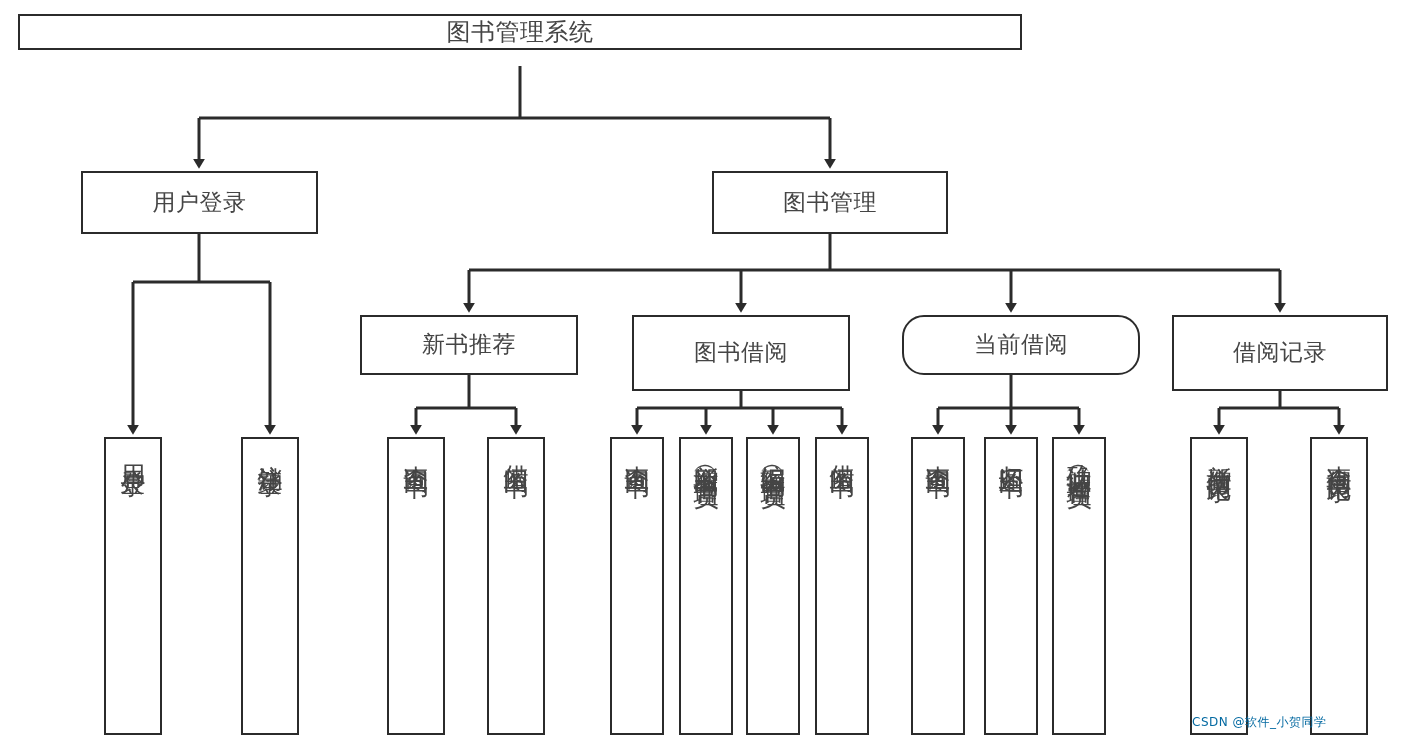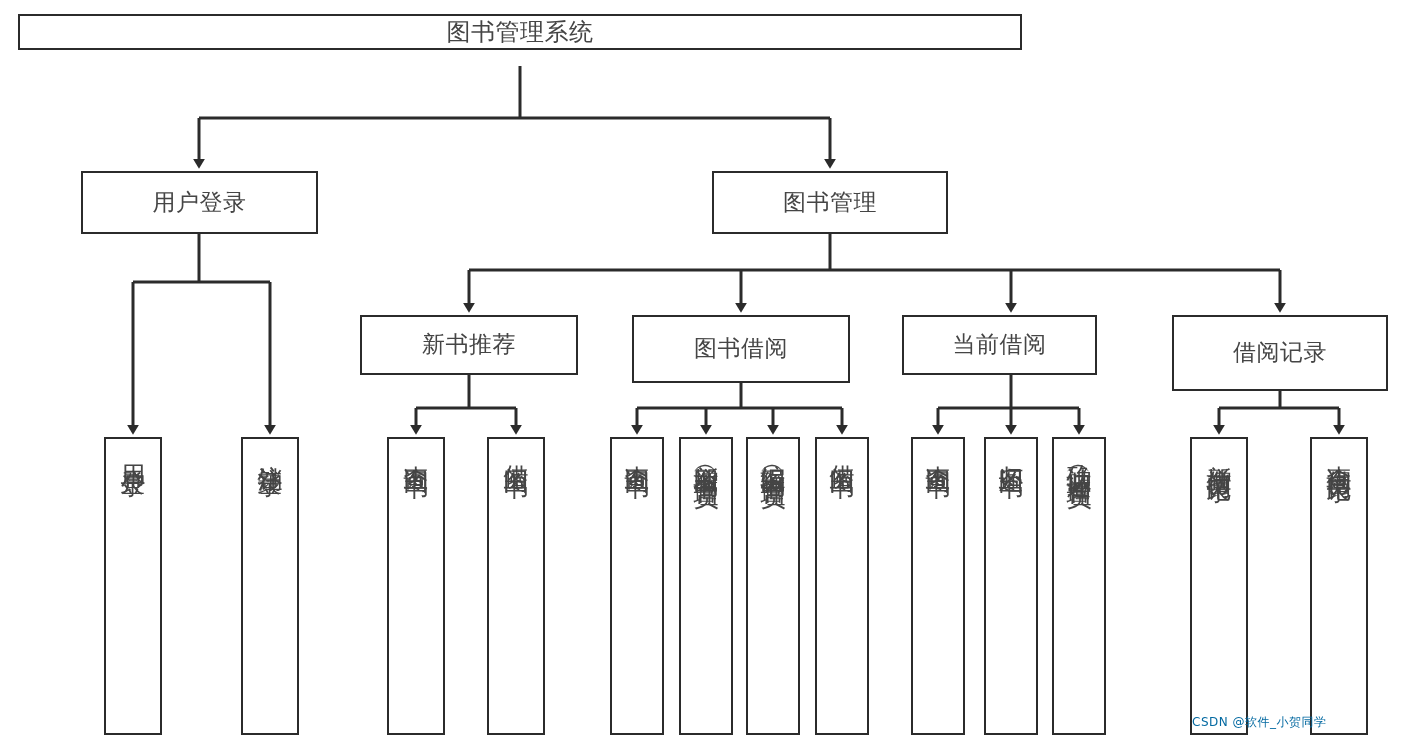--- a/index.html
+++ b/index.html
@@ -137,24 +137,24 @@
   <div class="node horiz" style="left:81px;top:171px;width:237px;height:63px;">
     <span class="node-label">用户登录</span>
   </div>
   <div class="node horiz" style="left:360px;top:315px;width:218px;height:60px;">
     <span class="node-label">新书推荐</span>
   </div>
 
   <div class="node horiz" style="left:712px;top:171px;width:236px;height:63px;">
     <span class="node-label">图书管理</span>
   </div>
-  <div class="node horiz" style="left:632px;top:315px;width:218px;height:68px;">
+  <div class="node horiz" style="left:632px;top:315px;width:218px;height:76px;">
     <span class="node-label">图书借阅</span>
   </div>
-  <div class="node horiz" style="left:902px;top:315px;width:195px;height:60px;">
+  <div class="node horiz" style="left:902px;top:315px;width:238px;height:60px;border-radius:22px;">
     <span class="node-label">当前借阅</span>
   </div>
   <div class="node horiz" style="left:1172px;top:315px;width:216px;height:76px;">
     <span class="node-label">借阅记录</span>
   </div>
 
   <div class="node vert" style="left:104px;top:437px;width:58px;height:298px;">
     <span class="node-label">用户登录</span>
   </div>
   <div class="node vert" style="left:241px;top:437px;width:58px;height:298px;">

